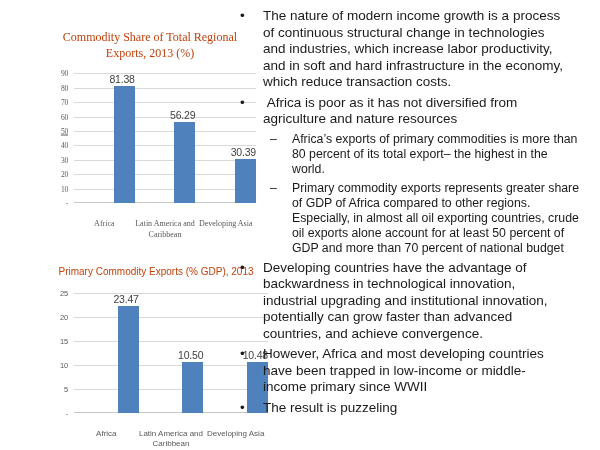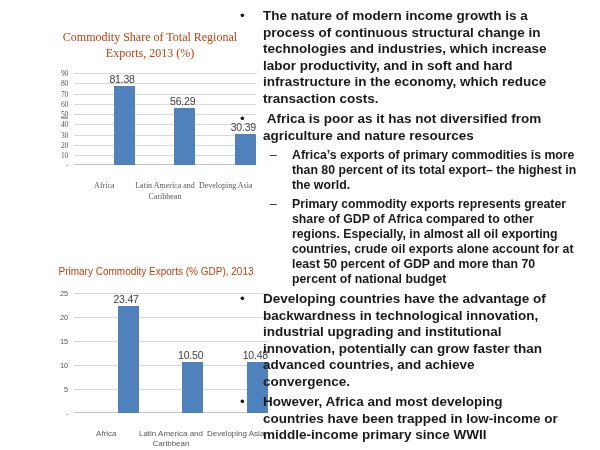--- a/index.html
+++ b/index.html
@@ -23,21 +23,21 @@
     font-family:"Liberation Serif", serif;
     font-size:12px; line-height:1.3;
     margin:8px 6px 12px 6px;
   }
   #chart1 .chart-title {
     font-size:10px; line-height:1.25;
     margin:6px 4px 14px 4px;
   }
 
   .chart-body { display:grid; grid-template-columns:30px 1fr; }
-  #chart0 .chart-body { height:92px; }
+  #chart0 .chart-body { height:130px; }
   #chart1 .chart-body { height:120px; }
 
   .y-axis { position:relative; height:100%; }
   .ytick {
     position:absolute; right:6px; transform:translateY(-50%);
     font-size:7.5px; color:#595959; letter-spacing:-0.2px;
   }
   .chart-serif .ytick { font-family:"Liberation Serif", serif; }
 
   .plot { position:relative; height:100%; }
@@ -71,21 +71,21 @@
   .level1 {
     font-size:13.5px; line-height:16.5px;
     padding-left:37px; padding-right:34px; margin-bottom:4px;
   }
   .level1 .marker { left:14px; }
   .level2 {
     font-size:12.3px; line-height:15px;
     padding-left:66px; padding-right:18px; margin-bottom:4px;
   }
   .level2 .marker { left:44px; }
-  .btext { white-space:pre-wrap;font-weight:bold; }
+  .btext { white-space:pre-wrap; }
 </style>
 </head>
 <body>
 
 <figure class="chart chart-serif" id="chart0">
   <div class="chart-title">Commodity Share of Total Regional Exports, 2013 (%)</div>
   <div class="chart-body">
     <div class="y-axis">
         <div class="ytick" style="top: 0%;">90</div>
         <div class="ytick" style="top: 11.1111%;">80</div>

